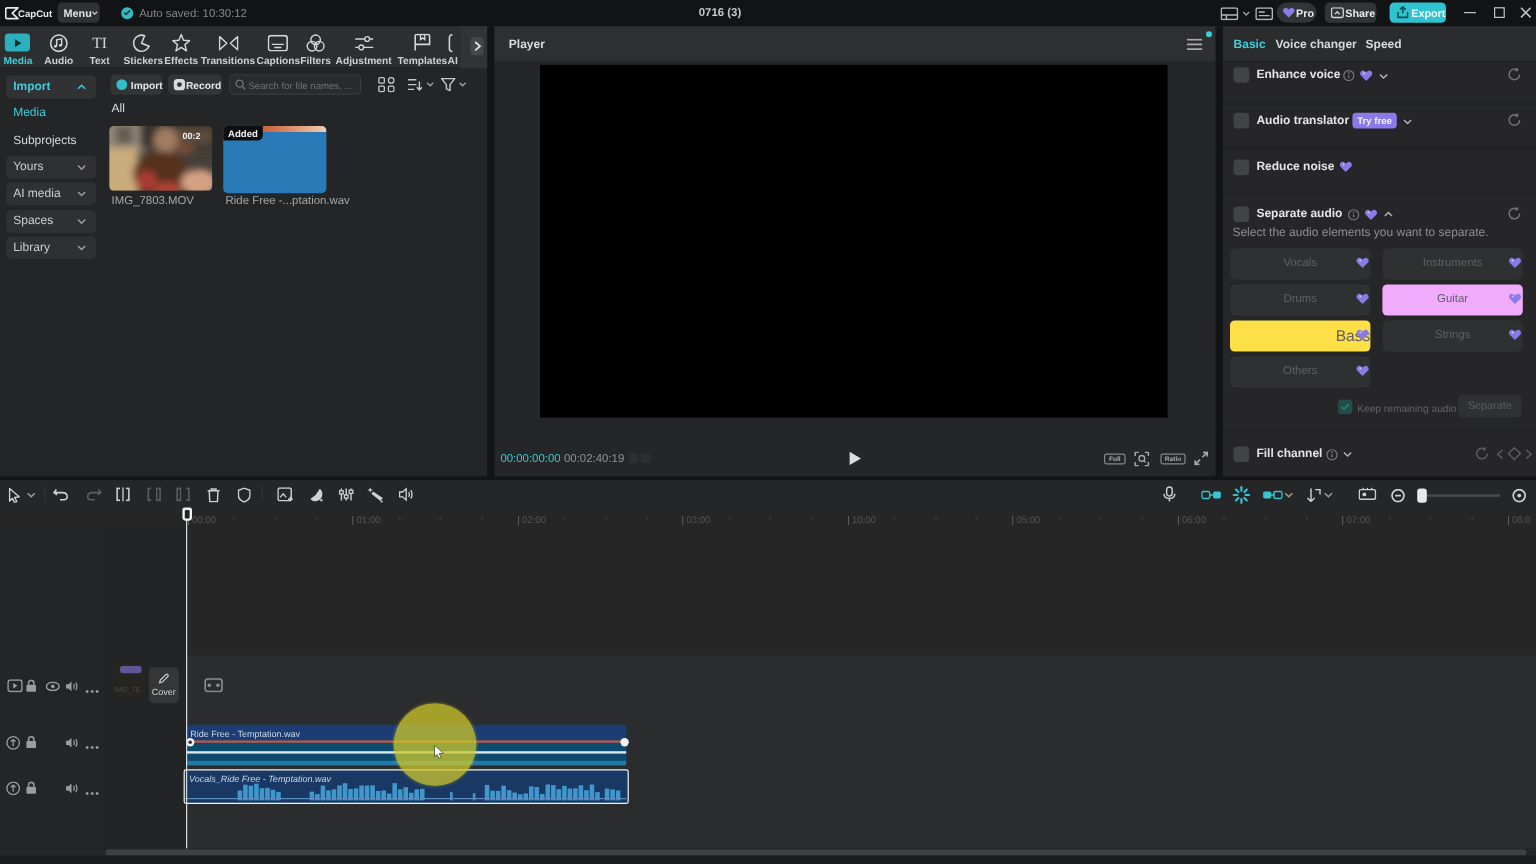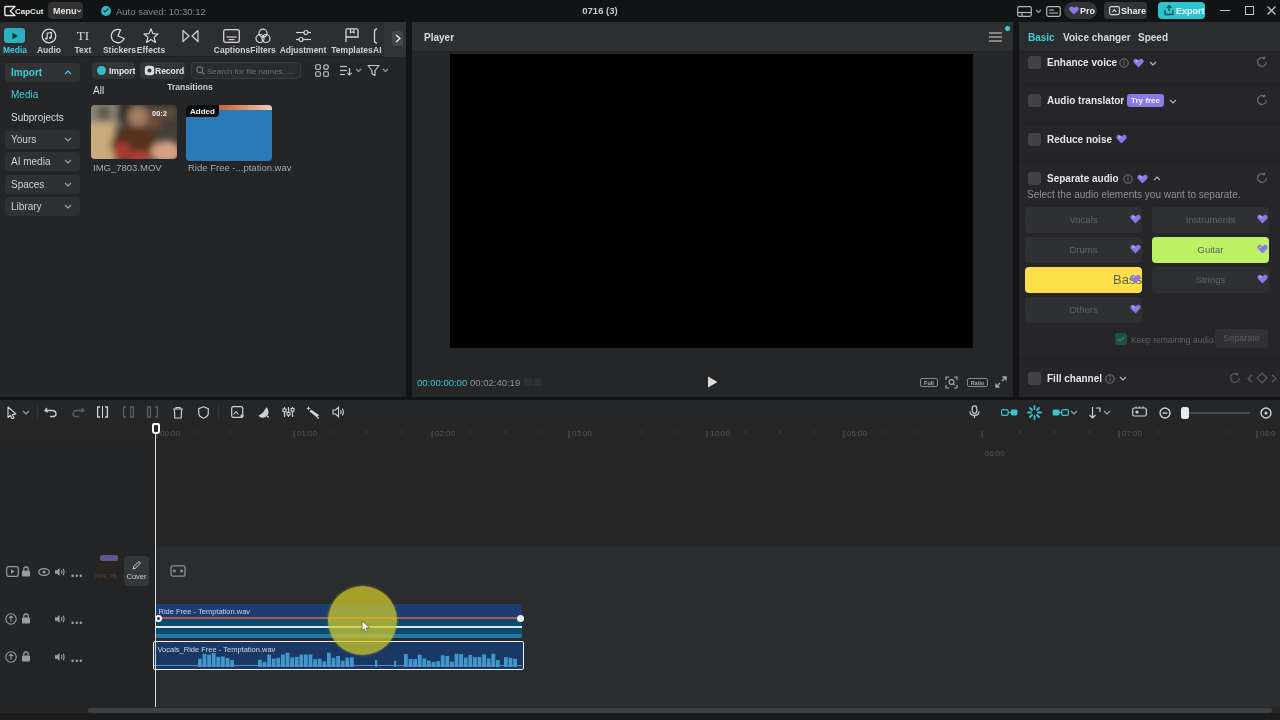--- a/index.html
+++ b/index.html
@@ -116,21 +116,21 @@
       <div class="abs" style="left:100px;top:23px;width:36px;text-align:right;color:#cfd0d1;font-size:8.5px;font-weight:bold;">Stickers</div>
 
       <svg class="abs" style="left:143px;top:6px;" width="16" height="16" viewBox="0 0 16 16">
         <path d="M8 0.8 L9.9 5.6 L15 6 L11.1 9.2 L12.4 14.4 L8 11.5 L3.6 14.4 L4.9 9.2 L1 6 L6.1 5.6 Z" fill="none" stroke="#d5d6d7" stroke-width="1.2" stroke-linejoin="round"></path>
       </svg>
       <div class="abs" style="left:135px;top:23px;width:32px;text-align:center;color:#cfd0d1;font-size:8.5px;font-weight:bold;">Effects</div>
 
       <svg class="abs" style="left:182px;top:6px;" width="17" height="16" viewBox="0 0 17 16">
         <path d="M1 2.5 L7 8 L1 13.5 Z M16 2.5 L10 8 L16 13.5 Z" fill="none" stroke="#d5d6d7" stroke-width="1.2" stroke-linejoin="round"></path>
       </svg>
-      <div class="abs" style="left:167px;top:23px;width:46px;text-align:center;color:#cfd0d1;font-size:8.5px;font-weight:bold;margin-top:37px;">Transitions</div>
+      <div class="abs" style="left:167px;top:23px;width:46px;text-align:center;color:#cfd0d1;font-size:8.5px;font-weight:bold;">Transitions</div>
 
       <svg class="abs" style="left:223px;top:7px;" width="17" height="14" viewBox="0 0 17 14">
         <rect x="0.7" y="0.7" width="15.6" height="12.6" rx="2" fill="none" stroke="#d5d6d7" stroke-width="1.3"></rect>
         <line x1="3.5" y1="8" x2="13.5" y2="8" stroke="#d5d6d7" stroke-width="1.2"></line>
         <line x1="5.5" y1="10.6" x2="11.5" y2="10.6" stroke="#d5d6d7" stroke-width="1.2"></line>
       </svg>
       <div class="abs" style="left:212px;top:23px;width:40px;text-align:center;color:#cfd0d1;font-size:8.5px;font-weight:bold;">Captions</div>
 
       <svg class="abs" style="left:255px;top:6px;" width="16" height="16" viewBox="0 0 16 16">
         <circle cx="8" cy="5.2" r="4" fill="none" stroke="#d5d6d7" stroke-width="1.2"></circle>
@@ -378,21 +378,21 @@
     <svg class="abs" style="left:238px;top:192px;" width="11" height="10" viewBox="0 0 11 10">
         <path d="M5.5 9.4 L0.9 4.7 Q-0.2 3.2 1.1 1.6 Q2.7 0 4.4 1.4 L5.5 2.3 L6.6 1.4 Q8.3 0 9.9 1.6 Q11.2 3.2 10.1 4.7 Z" fill="#8b79e8"></path>
         <circle cx="3.6" cy="3.1" r="0.9" fill="#cfc5f7"></circle>
       </svg>
 
     <div class="abs" style="left:6px;top:215px;width:117px;height:26px;background:#2f3031;border-radius:4px;color:#606164;font-size:9.5px;text-align:center;line-height:26px;">Drums</div>
     <svg class="abs" style="left:111px;top:222px;" width="11" height="10" viewBox="0 0 11 10">
         <path d="M5.5 9.4 L0.9 4.7 Q-0.2 3.2 1.1 1.6 Q2.7 0 4.4 1.4 L5.5 2.3 L6.6 1.4 Q8.3 0 9.9 1.6 Q11.2 3.2 10.1 4.7 Z" fill="#8b79e8"></path>
         <circle cx="3.6" cy="3.1" r="0.9" fill="#cfc5f7"></circle>
       </svg>
-    <div class="abs" style="left:133px;top:215px;width:117px;height:26px;background:#bef264;border-radius:4px;color:#606164;font-size:9.5px;text-align:center;line-height:26px;">Guitar</div>
+    <div class="abs" style="left:133px;top:215px;width:117px;height:26px;background:#f0abfc;border-radius:4px;color:#606164;font-size:9.5px;text-align:center;line-height:26px;">Guitar</div>
     <svg class="abs" style="left:238px;top:222px;" width="11" height="10" viewBox="0 0 11 10">
         <path d="M5.5 9.4 L0.9 4.7 Q-0.2 3.2 1.1 1.6 Q2.7 0 4.4 1.4 L5.5 2.3 L6.6 1.4 Q8.3 0 9.9 1.6 Q11.2 3.2 10.1 4.7 Z" fill="#8b79e8"></path>
         <circle cx="3.6" cy="3.1" r="0.9" fill="#cfc5f7"></circle>
       </svg>
 
     <div class="abs" style="left:6px;top:245px;width:117px;height:26px;background:#fde047;border-radius:4px;color:#606164;font-size:13px;text-align:right;line-height:26px;">Bass</div>
     <svg class="abs" style="left:111px;top:252px;" width="11" height="10" viewBox="0 0 11 10">
         <path d="M5.5 9.4 L0.9 4.7 Q-0.2 3.2 1.1 1.6 Q2.7 0 4.4 1.4 L5.5 2.3 L6.6 1.4 Q8.3 0 9.9 1.6 Q11.2 3.2 10.1 4.7 Z" fill="#8b79e8"></path>
         <circle cx="3.6" cy="3.1" r="0.9" fill="#cfc5f7"></circle>
       </svg>
@@ -566,21 +566,21 @@
         <circle cx="6" cy="6" r="1.6" fill="#cfd0d1"></circle>
       </svg>
     </div>
     <div id="ruler">
       <div class="rlab" style="left:160px;">00:00</div>
       <div class="rlab" style="left:297px;">01:00</div>
       <div class="rlab" style="left:435px;">02:00</div>
       <div class="rlab" style="left:572px;">03:00</div>
       <div class="rlab" style="left:710px;">10:00</div>
       <div class="rlab" style="left:847px;">05:00</div>
-      <div class="rlab" style="left:985px;margin-top:20px;">06:00</div>
+      <div class="rlab" style="left:985px;">06:00</div>
       <div class="rlab" style="left:1122px;">07:00</div>
       <div class="rlab" style="left:1260px;">08:0</div>
       <div class="rlab" style="left:156px;color:#6a6b6c;">|</div>
       <div class="rlab" style="left:293px;color:#6a6b6c;">|</div>
       <div class="rlab" style="left:431px;color:#6a6b6c;">|</div>
       <div class="rlab" style="left:568px;color:#6a6b6c;">|</div>
       <div class="rlab" style="left:706px;color:#6a6b6c;">|</div>
       <div class="rlab" style="left:843px;color:#6a6b6c;">|</div>
       <div class="rlab" style="left:981px;color:#6a6b6c;">|</div>
       <div class="rlab" style="left:1118px;color:#6a6b6c;">|</div>
@@ -680,21 +680,21 @@
       <div class="abs" style="left:0;top:0;width:367px;height:13px;background:#1b3d74;"></div>
       <div class="abs" style="left:3.5px;top:2.5px;color:#ccd6e6;font-size:7.5px;">Ride Free - Temptation.wav</div>
       <div class="abs" style="left:0;top:13px;width:367px;height:1.5px;background:#b3574f;"></div>
       <div class="abs" style="left:0;top:22px;width:367px;height:1.6px;background:#dde6ee;"></div>
       <div class="abs" style="left:0;top:29.5px;width:367px;height:4px;background:#2578aa;"></div>
     </div>
     <div class="abs" style="left:155px;top:214.5px;width:7px;height:7px;border-radius:50%;background:#f0f1f2;"></div>
     <div class="abs" style="left:157px;top:216.5px;width:3px;height:3px;border-radius:50%;background:#26374d;"></div>
     <div class="abs" style="left:517px;top:214.5px;width:7px;height:7px;border-radius:50%;background:#f0f1f2;"></div>
 
-    <div class="abs" style="left:153px;top:241px;width:371px;height:29px;background:#193864;border:1.5px solid #f2f3f4;border-radius:2px;overflow:hidden;">
+    <div class="abs" style="left:153px;top:241px;width:371px;height:29px;background:#193864;border:1.5px solid #f2f3f4;border-radius:2px;overflow:hidden;font-style:italic;">
       <div class="abs" style="left:3.5px;top:2.5px;color:#ccd6e6;font-size:7.5px;">Vocals_Ride Free - Temptation.wav</div>
       <svg class="abs" style="left:0;top:10px;" width="368" height="16" viewBox="0 0 368 16" preserveAspectRatio="none">
           <rect x="44.0" y="6.74" width="3.8" height="8.26" fill="#3f97cc"></rect>
           <rect x="48.6" y="1.91" width="3.8" height="13.09" fill="#3f97cc"></rect>
           <rect x="53.2" y="2.74" width="3.8" height="12.26" fill="#3f97cc"></rect>
           <rect x="57.8" y="1.05" width="3.8" height="13.95" fill="#3f97cc"></rect>
           <rect x="62.4" y="4.82" width="3.8" height="10.18" fill="#3f97cc"></rect>
           <rect x="67.0" y="4.55" width="3.8" height="10.45" fill="#3f97cc"></rect>
           <rect x="71.6" y="6.19" width="3.8" height="8.81" fill="#3f97cc"></rect>
           <rect x="76.2" y="7.94" width="3.8" height="7.06" fill="#3f97cc"></rect>

